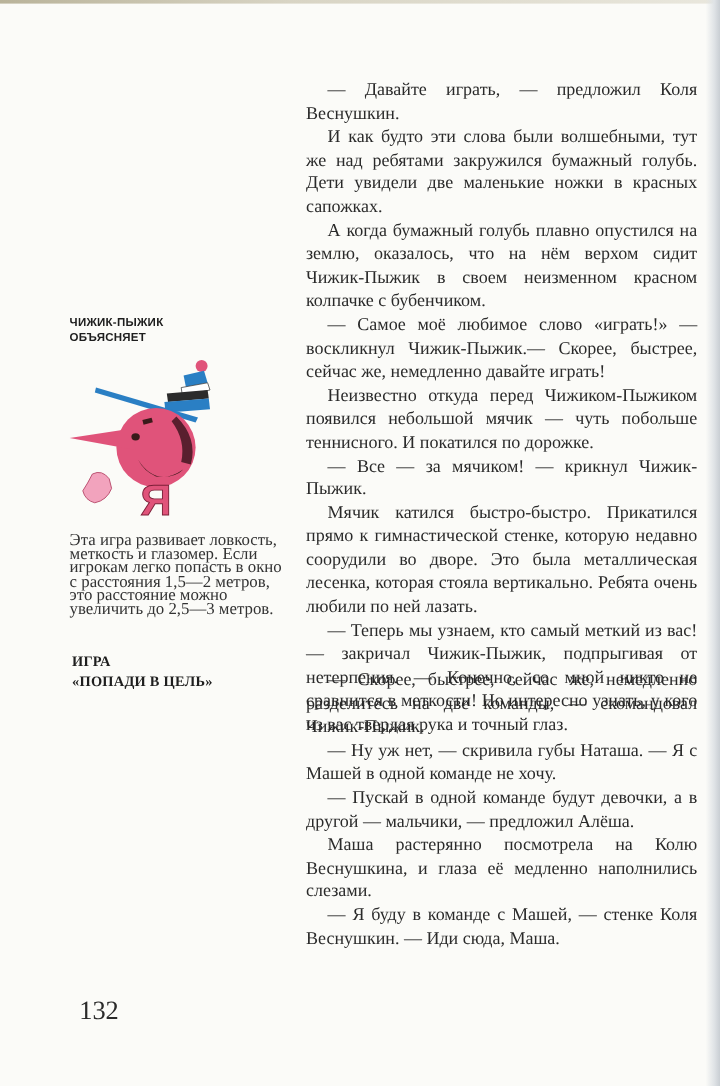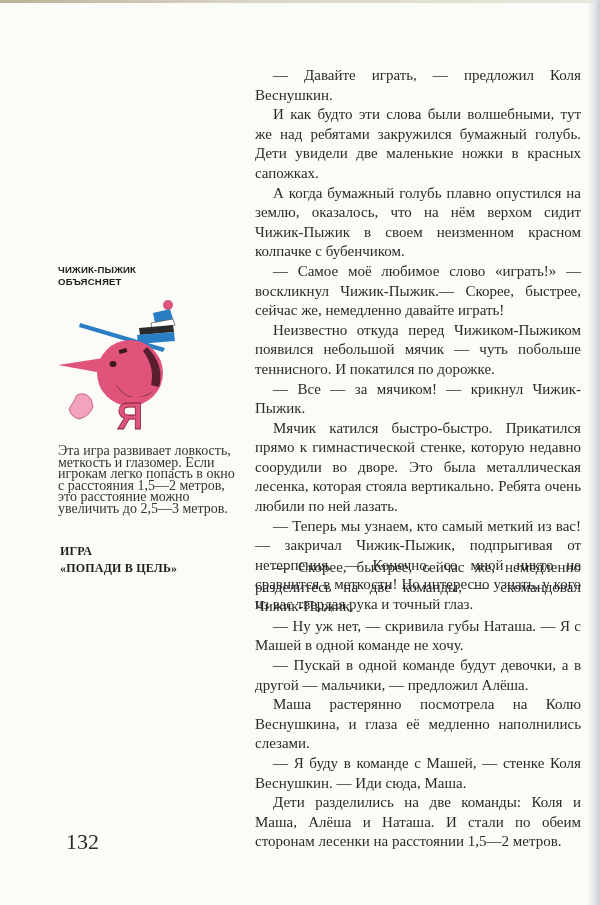--- a/index.html
+++ b/index.html
@@ -104,17 +104,16 @@
     <p>— Все — за мячиком! — крикнул Чижик-Пыжик.</p>
     <p>Мячик катился быстро-быстро. Прикатился прямо к гимнастической стенке, которую недавно соорудили во дворе. Это была металлическая лесенка, которая стояла вертикально. Ребята очень любили по ней лазать.</p>
     <p>— Теперь мы узнаем, кто самый меткий из вас! — закричал Чижик-Пыжик, подпрыгивая от нетерпения. — Конечно, со мной никто не сравнится в меткости! Но интересно узнать, у кого из вас твердая рука и точный глаз.</p>
   </div>
   <div class="section2">
     <p>— Скорее, быстрее, сейчас же, немедленно разделитесь на две команды, — скомандовал Чижик-Пыжик.</p>
     <p>— Ну уж нет, — скривила губы Наташа. — Я с Машей в одной команде не хочу.</p>
     <p>— Пускай в одной команде будут девочки, а в другой — мальчики, — предложил Алёша.</p>
     <p>Маша растерянно посмотрела на Колю Веснушкина, и глаза её медленно наполнились слезами.</p>
     <p>— Я буду в команде с Машей, — стенке Коля Веснушкин. — Иди сюда, Маша.</p>
-    <p>Дети разделились на две команды: Коля и Маша, Алёша и Наташа. И стали по обеим сторонам лесенки на расстоянии 1,5—2 метров.</p>
   </div>
 </div>
 
 <div class="page-number">132</div>
 
 </body></html>

